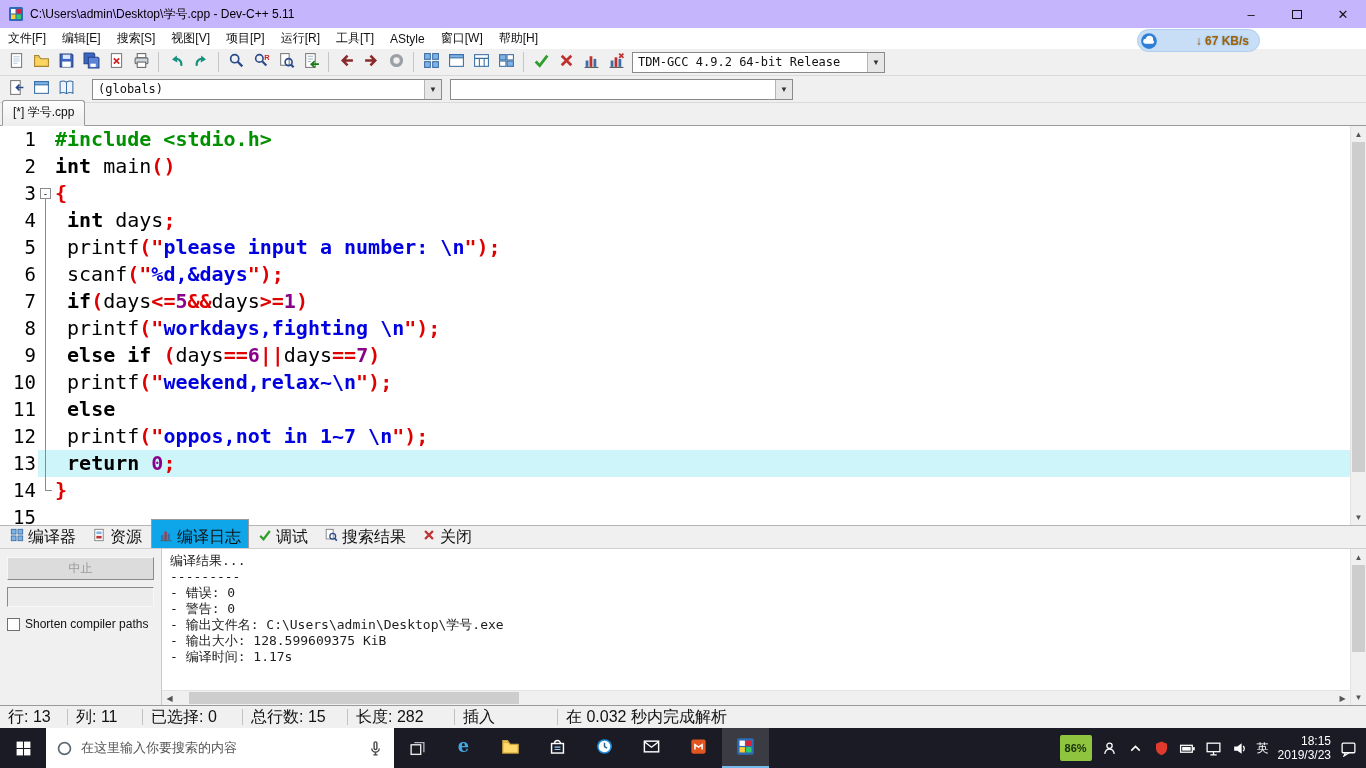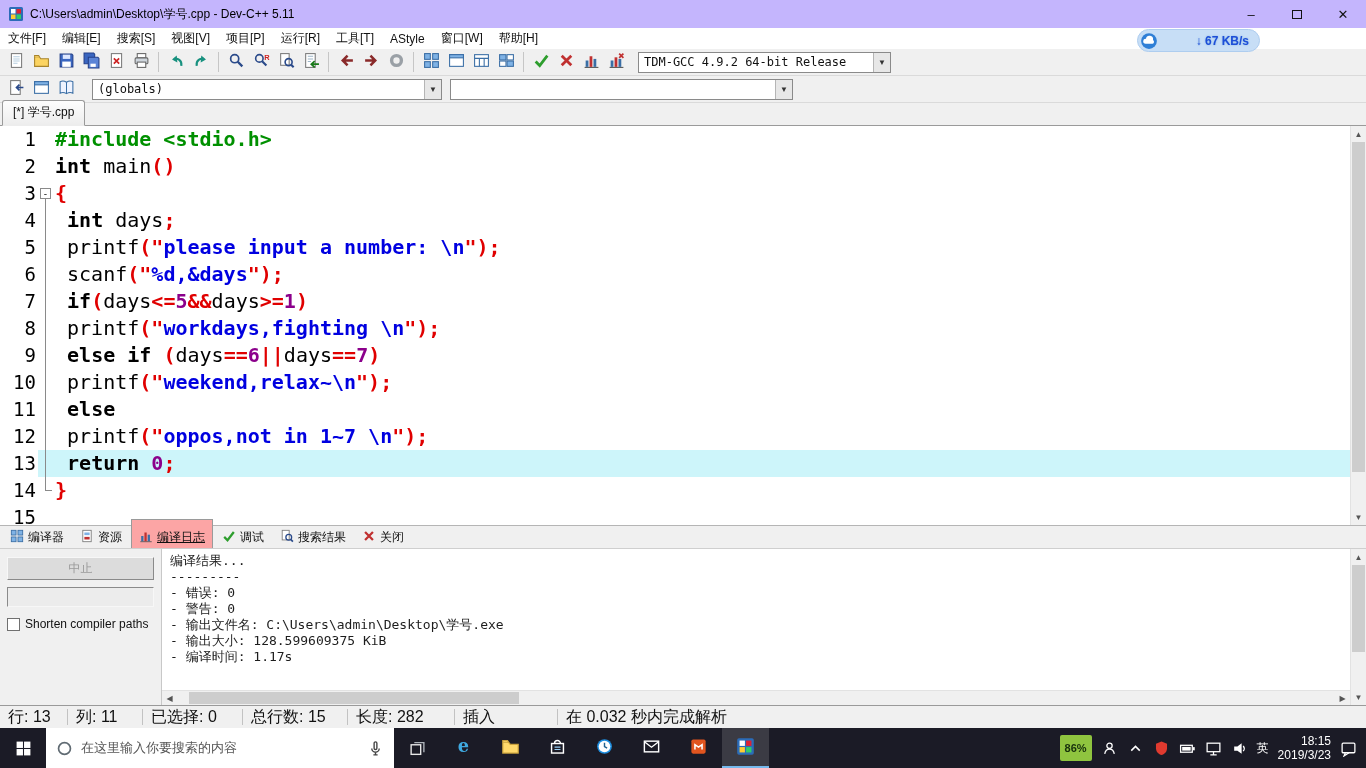--- a/index.html
+++ b/index.html
@@ -13,30 +13,30 @@
   .tb-title{font-size:12px;color:#000;white-space:nowrap;}
   .caption{margin-left:auto;display:flex;height:100%;}
   .cap-btn{width:46px;height:100%;display:flex;align-items:center;justify-content:center;font-size:13px;color:#111;}
   .maxglyph{width:10px;height:9px;border:1px solid #111;display:inline-block;}
 
   
   .menubar{height:21px;background:#fff;display:flex;align-items:center;position:relative;flex:none;}
   .mi{padding:0 8px;font-size:12px;height:100%;display:flex;align-items:center;white-space:nowrap;}
   .net-badge{position:absolute;right:106px;top:1px;height:23px;background:#c7def6;border-radius:12px;display:flex;align-items:center;padding:0 10px 0 2px;gap:5px;z-index:9;border:1px solid #aecdef;}
   .net-badge .nb-ico{display:inline-flex;}
-  .net-badge .txt{font-size:12px;font-weight:bold;color:#1d4ed8;text-shadow:0 0 2px #7fb0e0;white-space:nowrap;margin-left:33px;}
+  .net-badge .txt{font-size:12px;font-weight:bold;color:#a16207;text-shadow:0 0 2px #7fb0e0;white-space:nowrap;margin-left:33px;}
 
   
   .toolbar1,.toolbar2{height:27px;background:#f0f0f0;display:flex;align-items:center;padding:0 4px;flex:none;border-bottom:1px solid #dadada;}
   .tbtn{width:24px;height:24px;display:flex;align-items:center;justify-content:center;border-radius:2px;flex:none;}
   .tsep{width:1px;height:20px;background:#c6c6c6;margin:0 4px;flex:none;}
   .combo{display:flex;align-items:center;height:21px;background:#fff;border:1px solid #8a8a8a;flex:none;}
   .combo .cval{flex:1;font-family:"DejaVu Sans Mono",monospace;font-size:12px;padding:0 5px;color:#111;white-space:nowrap;overflow:hidden;}
   .combo .carrow{width:17px;height:100%;background:#e7e7e7;border-left:1px solid #b5b5b5;display:flex;align-items:center;justify-content:center;font-size:8px;color:#333;}
-  .compiler-combo{width:253px;margin-left:10px;}
+  .compiler-combo{width:253px;margin-left:4px;}
   .globals-combo{width:350px;margin-left:14px;}
   .members-combo{width:343px;margin-left:8px;}
 
   
   .tabbar{height:23px;background:#f0f0f0;display:flex;align-items:flex-end;flex:none;border-bottom:1px solid #9a9a9a;}
   .tab{margin-left:2px;margin-bottom:-1px;padding:3px 10px 4px;background:linear-gradient(#fdfdfd,#ededed);border:1px solid #9a9a9a;border-bottom:1px solid #ededed;border-radius:3px 3px 0 0;font-size:12px;white-space:nowrap;}
 
   
   .editor{flex:1;display:flex;background:#fff;overflow:hidden;min-height:0;}
   .code-col{flex:1;overflow:hidden;}
@@ -62,22 +62,22 @@
   .sarrow{height:16px;display:flex;align-items:center;justify-content:center;font-size:8px;color:#555;flex:none;}
   .strack{flex:1;position:relative;}
   .sthumb{position:absolute;left:1px;right:1px;background:#cdcdcd;}
   .hscroll{height:15px;background:#f0f0f0;display:flex;align-items:center;border-top:1px solid #e2e2e2;flex:none;}
   .harrow{width:15px;height:15px;display:flex;align-items:center;justify-content:center;font-size:8px;color:#555;flex:none;}
   .htrack{flex:1;position:relative;height:100%;}
   .hthumb{position:absolute;top:1px;bottom:1px;background:#cdcdcd;}
 
   
   .panel-tabs{height:23px;background:#f0f0f0;border-top:1px solid #b5b5b5;display:flex;align-items:center;padding-left:3px;gap:2px;flex:none;}
-  .ptab{display:flex;align-items:center;gap:4px;padding:1px 7px;font-size:12px;height:36px;white-space:nowrap;}
-  .ptab.active{background:#fca5a5;border:1px solid #9a9a9a;text-decoration:underline;}
+  .ptab{display:flex;align-items:center;gap:4px;padding:1px 7px;font-size:16px;height:36px;white-space:nowrap;}
+  .ptab.active{background:#0ea5e9;border:1px solid #9a9a9a;}
   .panel{height:157px;display:flex;background:#fff;flex:none;border-top:1px solid #cfcfcf;}
   .panel-left{width:162px;background:#f0f0f0;padding:8px 7px;flex:none;display:flex;flex-direction:column;gap:7px;border-right:1px solid #c8c8c8;}
   .abort-btn{height:23px;background:#dcdcdc;border:1px solid;border-color:#f7f7f7 #8a8a8a #8a8a8a #f7f7f7;color:#9a9a9a;font-size:12px;display:flex;align-items:center;justify-content:center;}
   .gauge{height:20px;background:#ececec;border:1px solid;border-color:#8a8a8a #f7f7f7 #f7f7f7 #8a8a8a;}
   .chk-row{display:flex;align-items:center;gap:5px;margin-top:3px;font-size:12px;}
   .chk{width:13px;height:13px;background:#fff;border:1px solid #707070;flex:none;}
   .panel-log{flex:1;display:flex;flex-direction:column;min-width:0;}
   .log-body{flex:1;padding:4px 8px;font-family:"DejaVu Sans Mono",monospace;font-size:13px;line-height:16px;color:#1d1d1d;overflow:hidden;white-space:pre;}
   .panel-vscroll{width:16px;flex:none;background:#f0f0f0;display:flex;flex-direction:column;border-left:1px solid #e2e2e2;}
 

